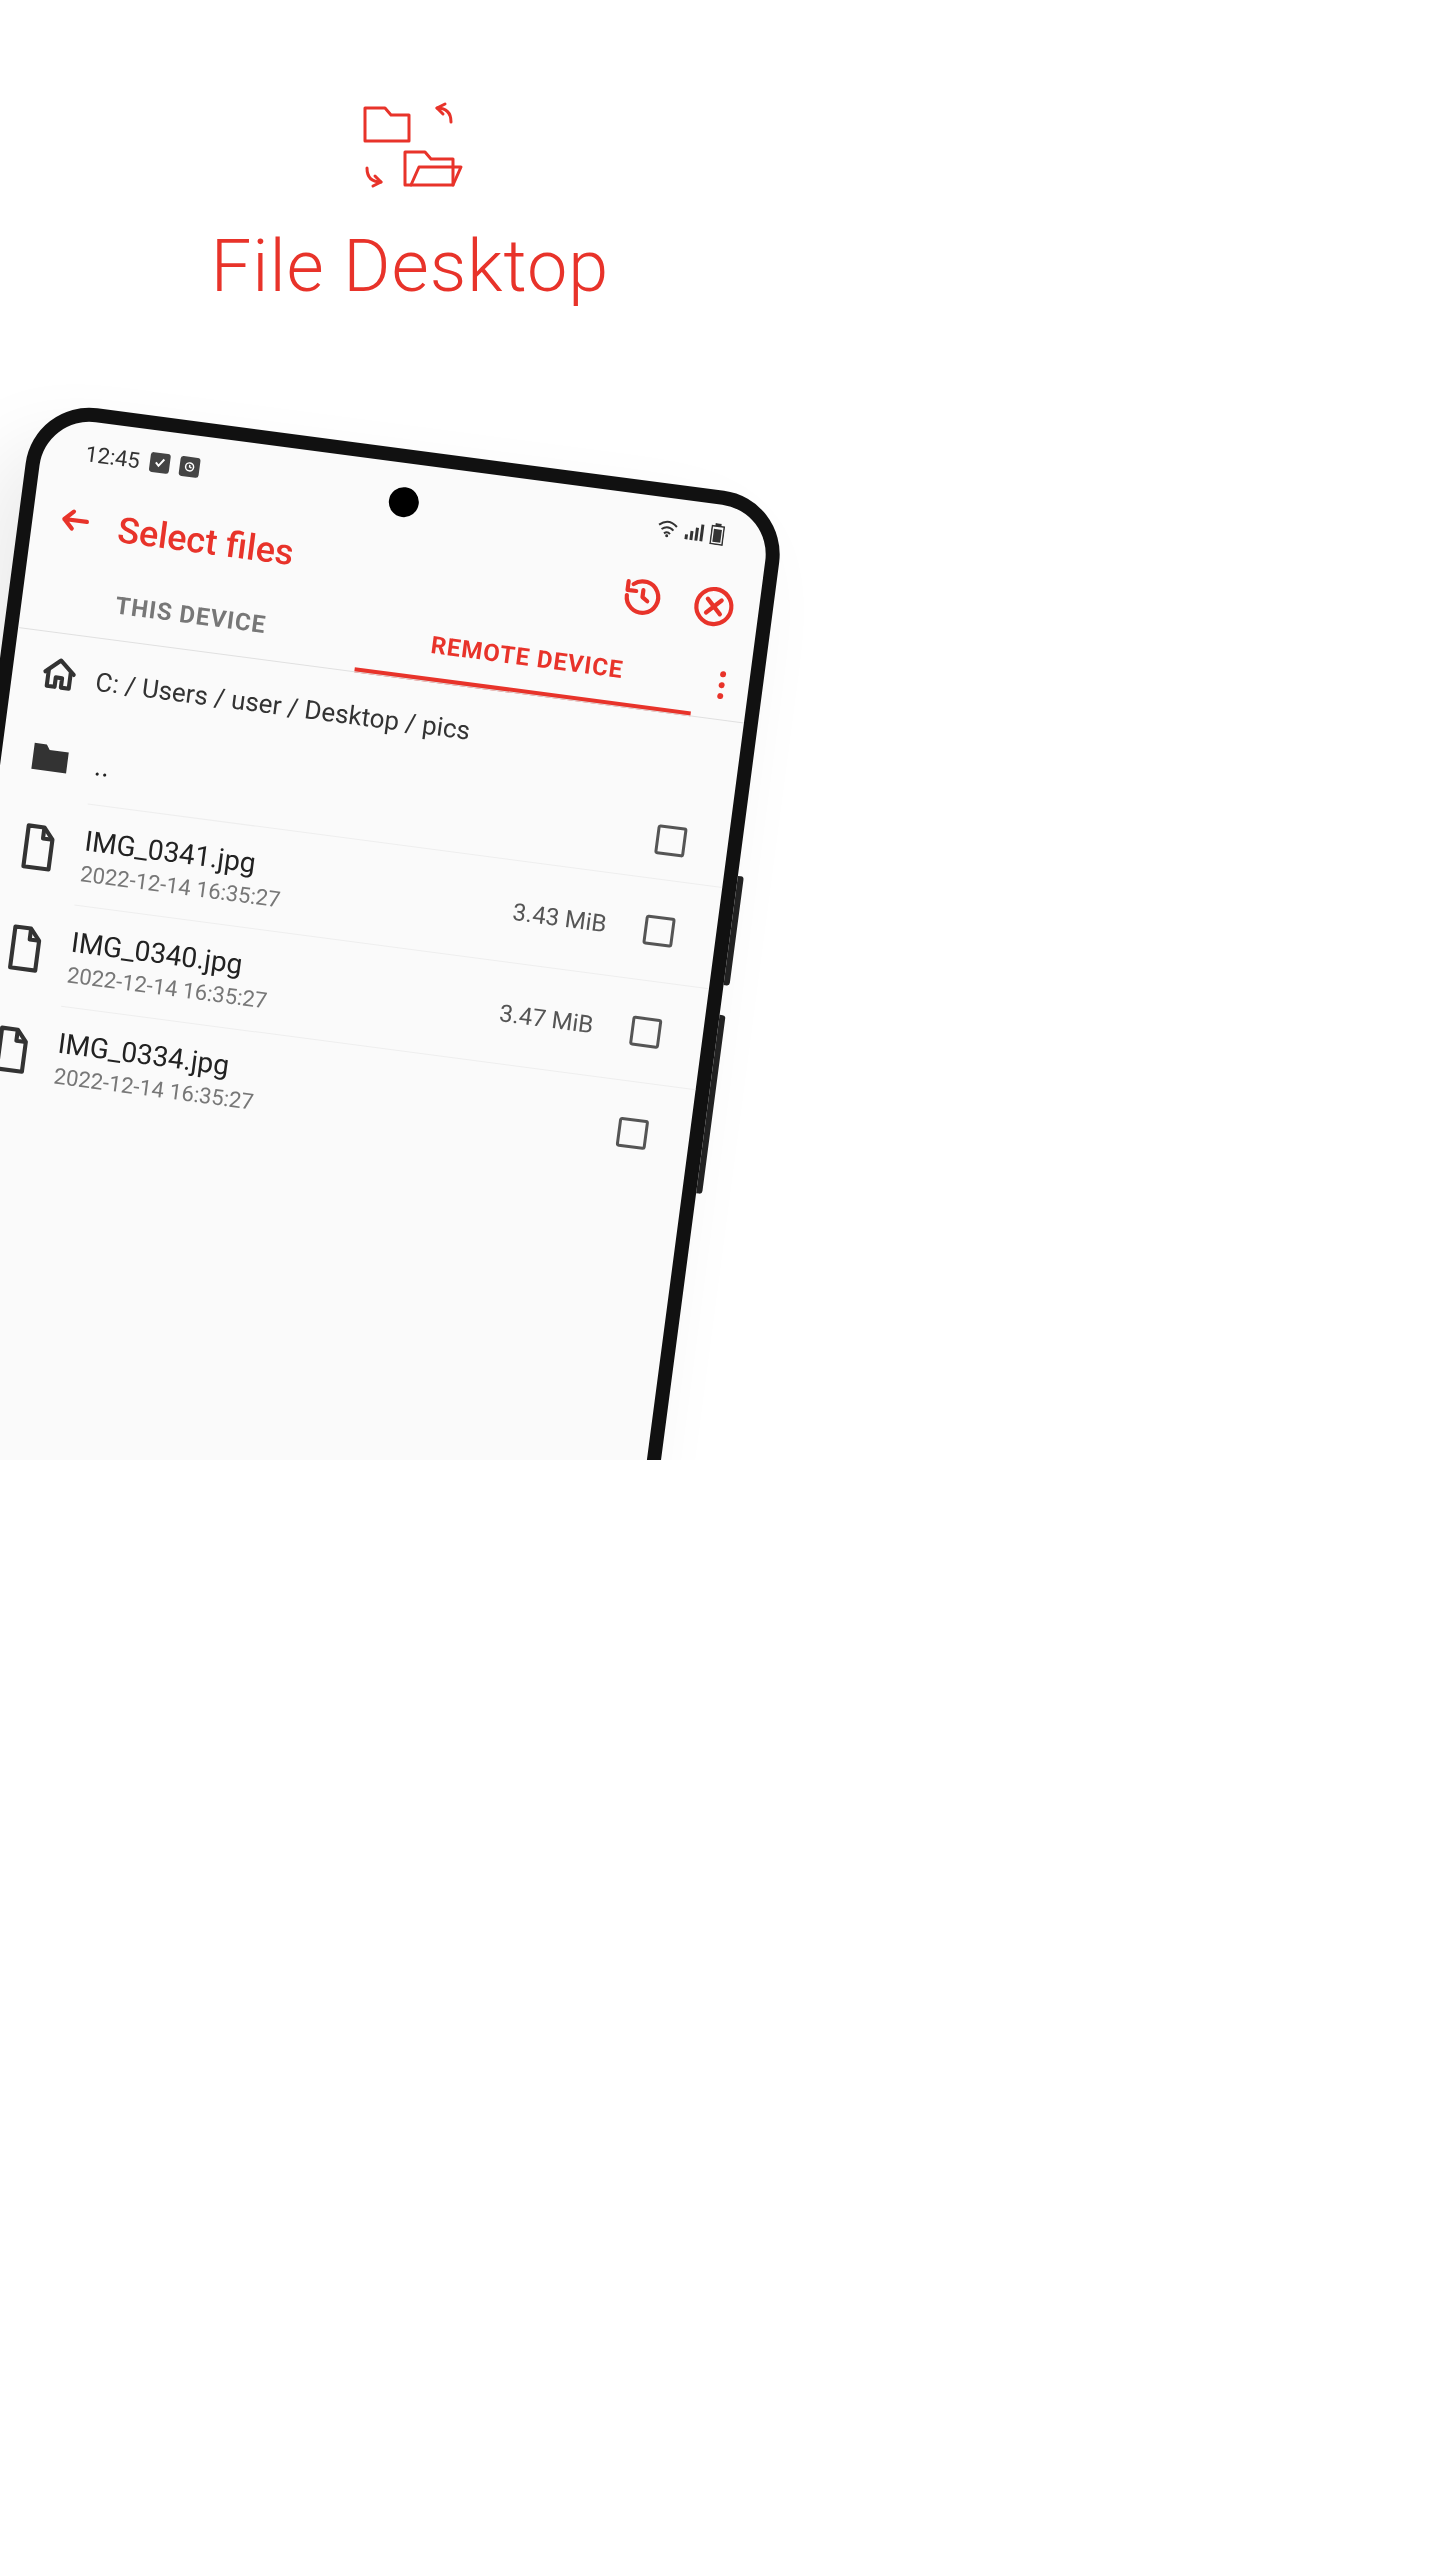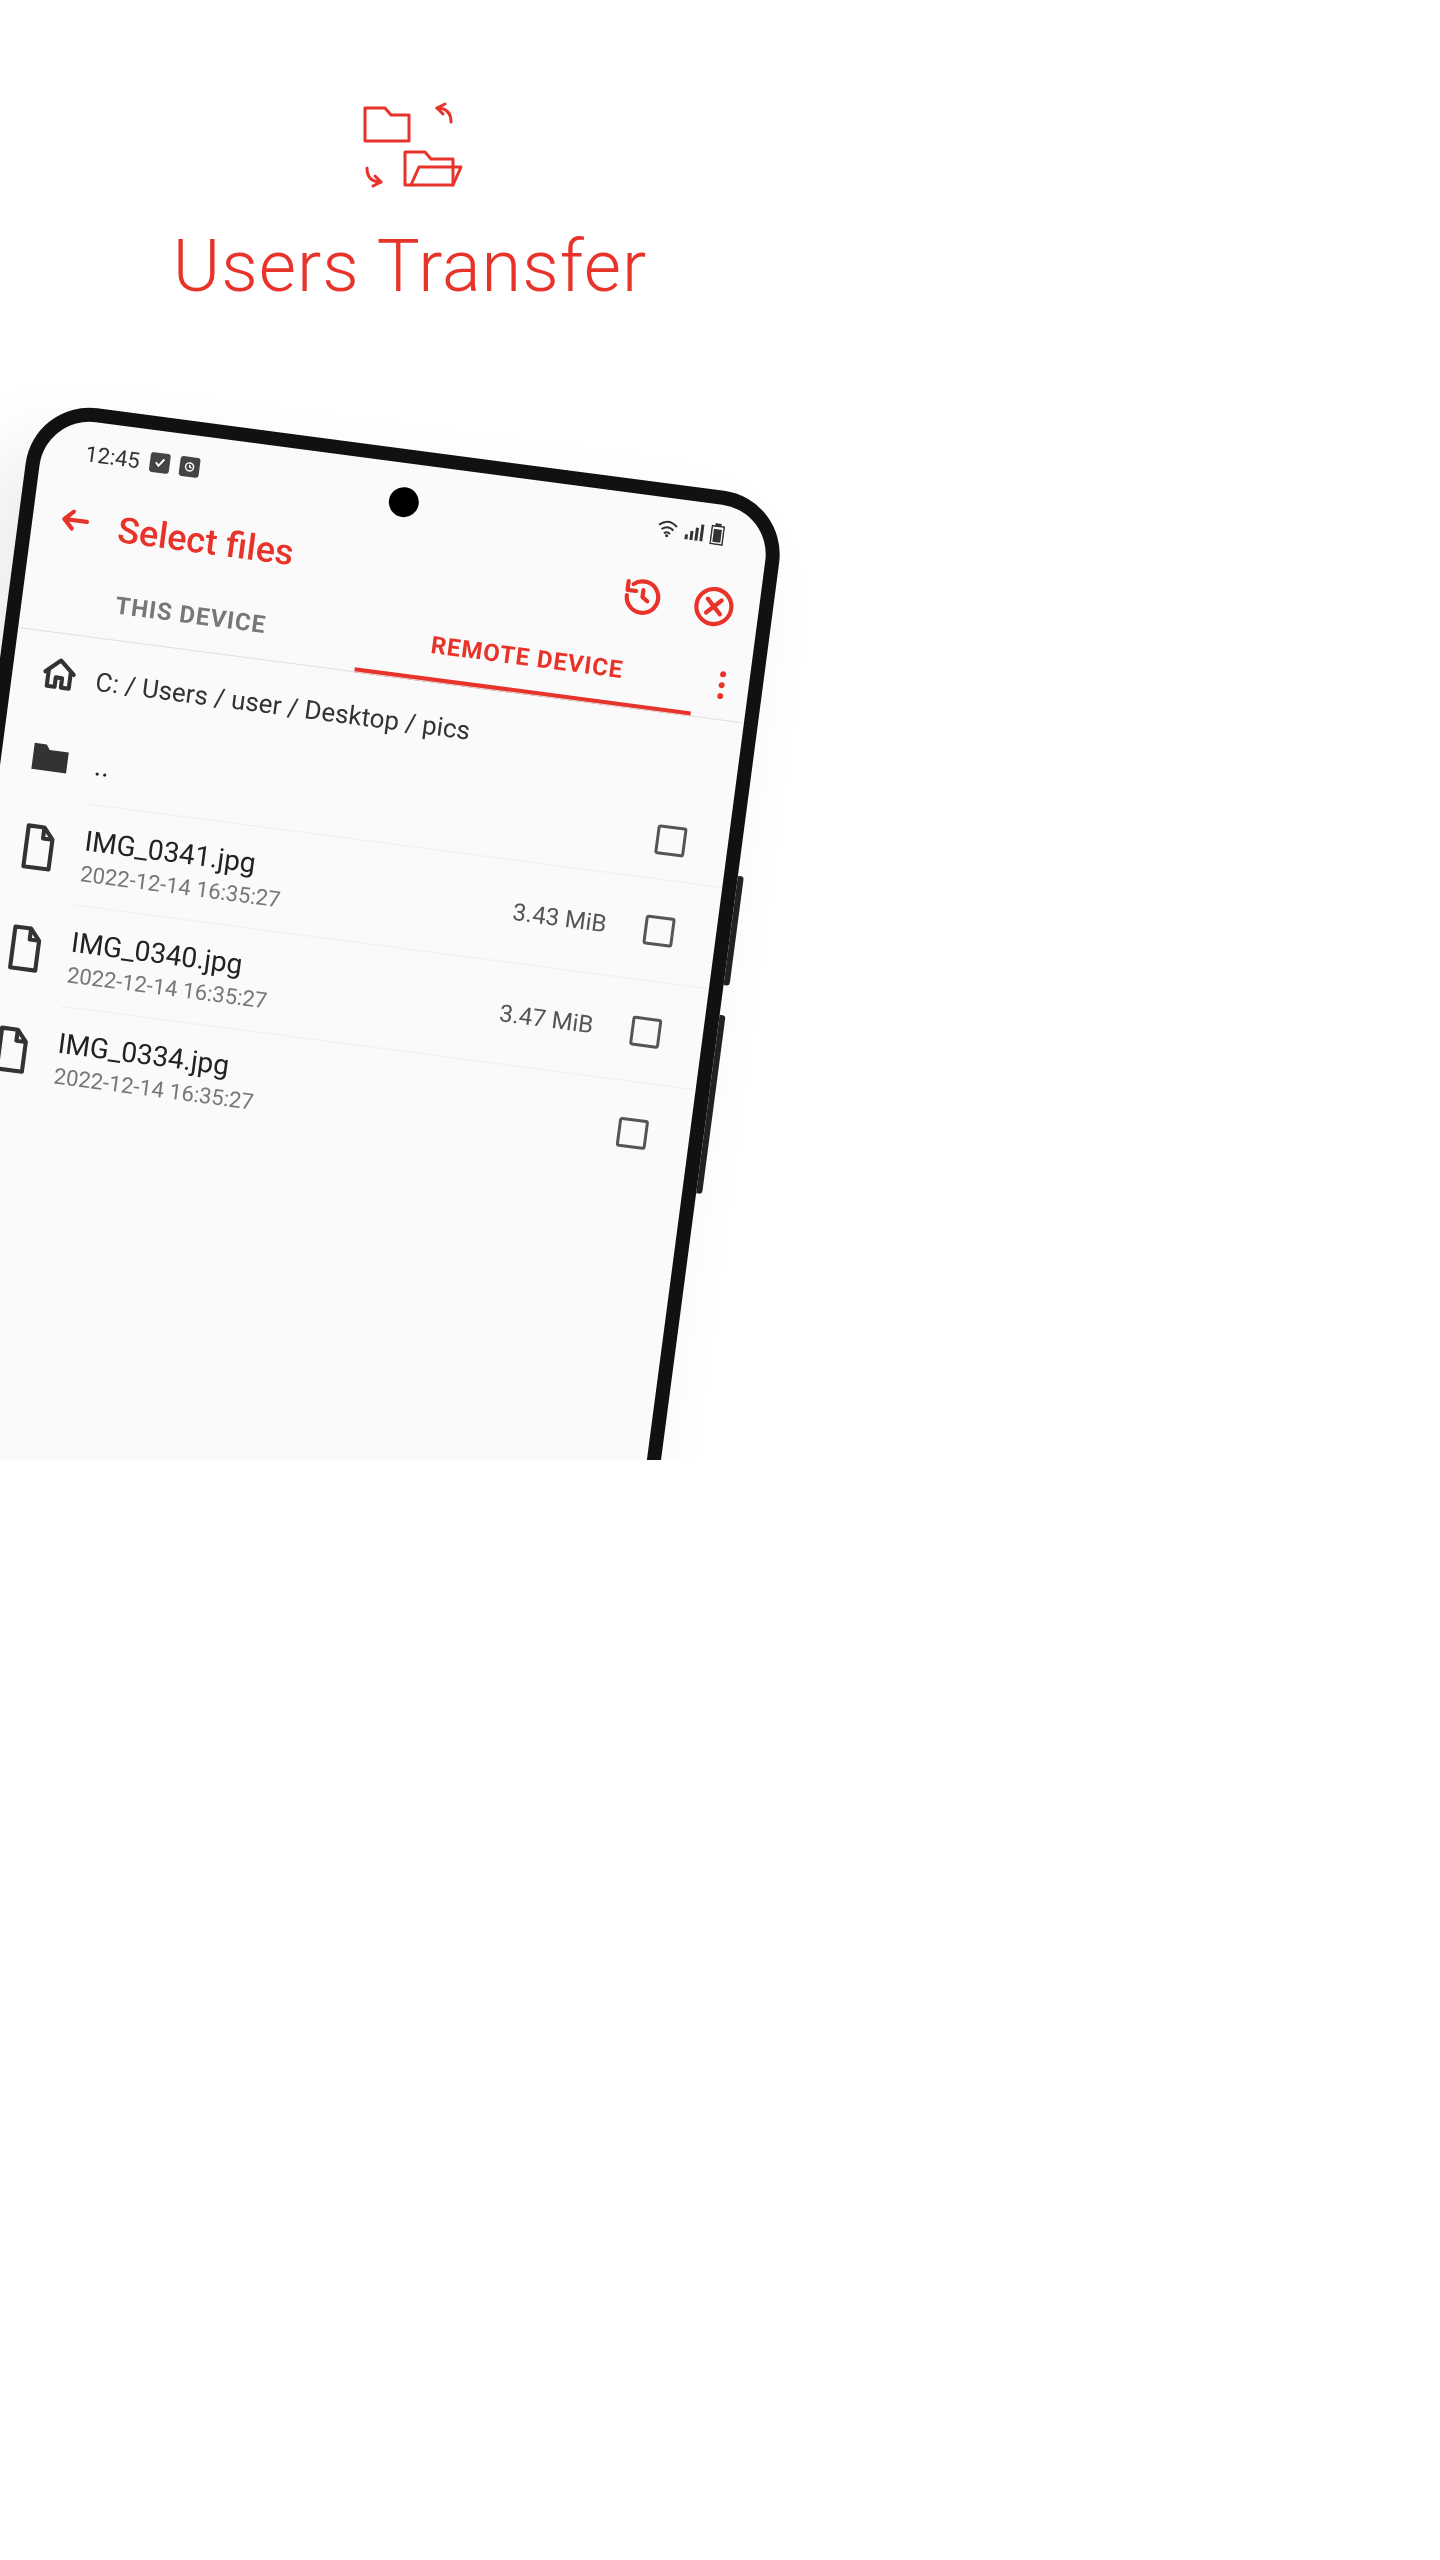--- a/index.html
+++ b/index.html
@@ -209,21 +209,21 @@
         <path d="M50 62 h20 l6 7 h22 v26 h-48 z"></path>
         <path d="M56 95 l8 -18 h42 l-8 18"></path>
 
         <path d="M82 18 q14 0 14 14"></path>
         <path d="M90 14 l-8 4 l6 6"></path>
 
         <path d="M26 92 q-14 0 -14 -14"></path>
         <path d="M18 96 l8 -4 l-6 -6"></path>
       </svg>
     </span>
-    <h1 class="hero-title">Users Transfer</h1>
+    <h1 class="hero-title">File Desktop</h1>
   </div>
 
   <div class="phone-wrap">
     <div class="phone-body">
       <div class="phone-side-btn b1"></div>
       <div class="phone-side-btn b2"></div>
       <div class="phone-screen">
         <div class="camera-notch"></div>
 
         <div class="statusbar">

